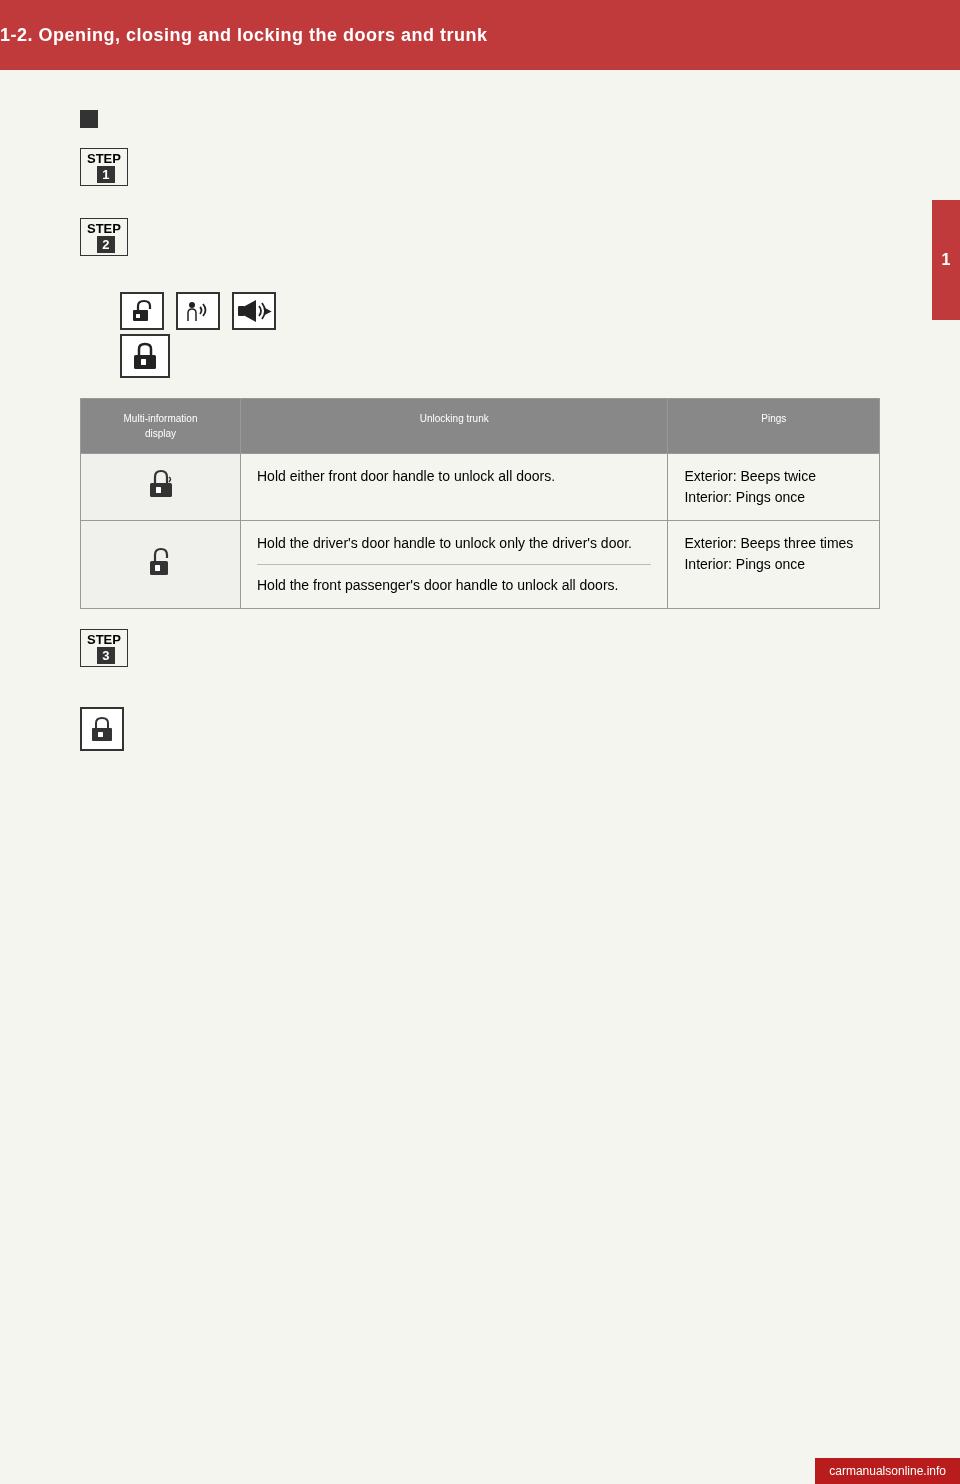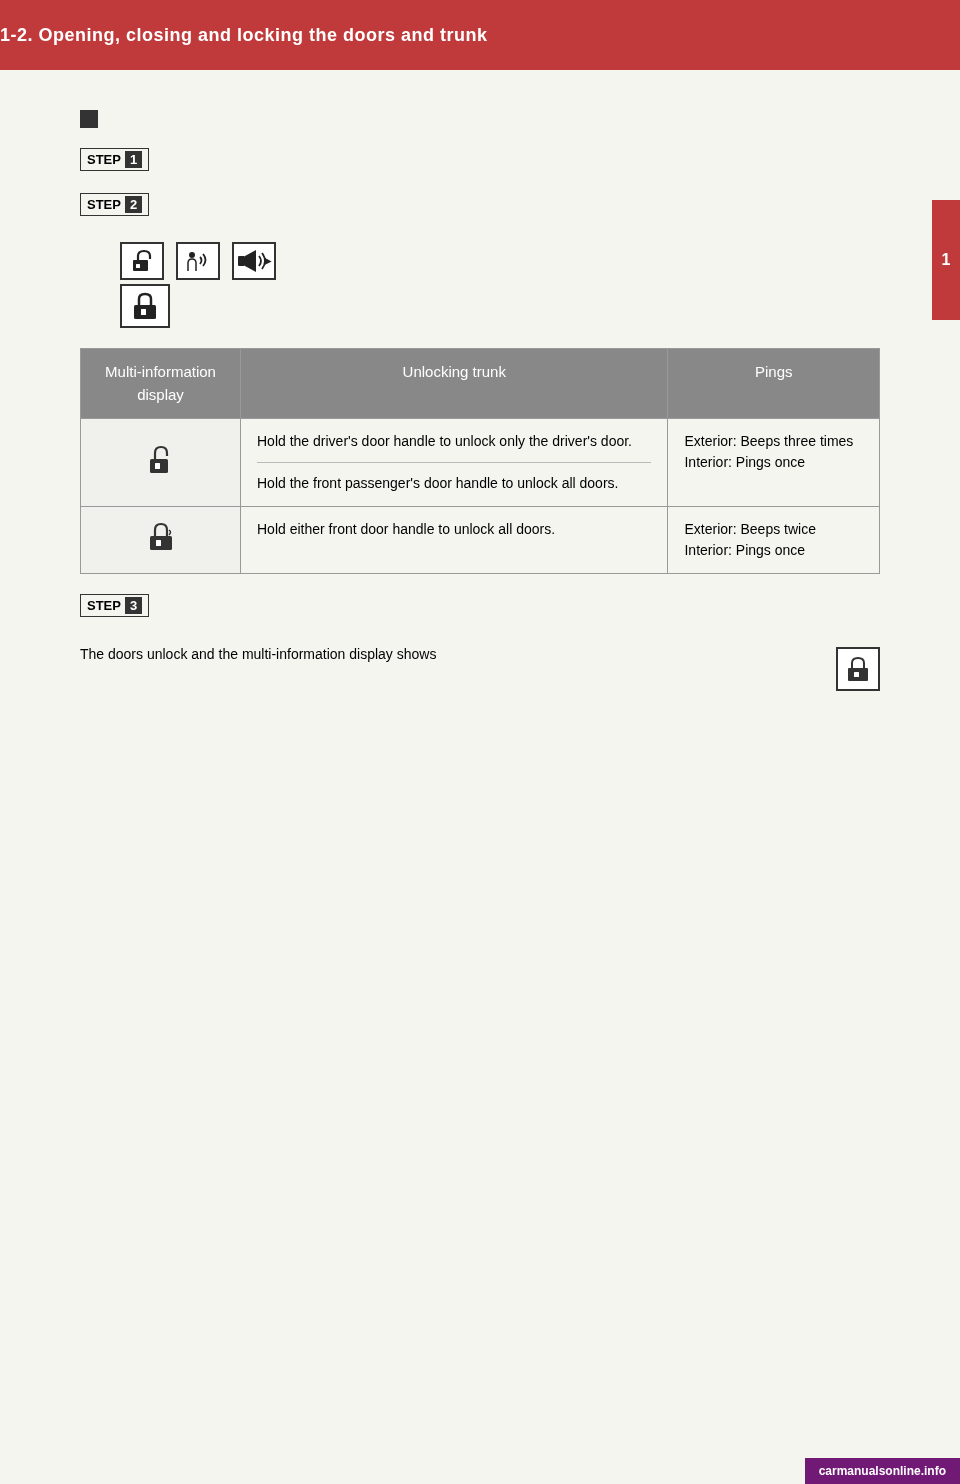--- a/index.html
+++ b/index.html
@@ -66,21 +66,22 @@
     }
 
     
     .step-badge {
       display: inline-flex;
       align-items: center;
       border: 1.5px solid #333;
       padding: 2px 6px;
       font-size: 13px;
       font-weight: bold;
-      margin-bottom: 16px;
+      margin-bottom: 26px;
+      flex-direction: column;
     }
     .step-badge .step-num {
       background: #333;
       color: white;
       padding: 1px 5px;
       margin-left: 4px;
       font-size: 13px;
       font-weight: bold;
     }
 
@@ -130,21 +131,21 @@
       padding: 12px 16px;
       vertical-align: top;
       font-size: 14px;
       line-height: 1.5;
     }
     .info-table thead th {
       background: #888;
       color: white;
       text-align: center;
       font-weight: normal;
-      font-size: 15px;
+      font-size: 10px;
     }
     .info-table thead th:first-child {
       width: 160px;
     }
     .info-table td:first-child {
       text-align: center;
       vertical-align: middle;
       background: #f0f0ec;
     }
     .info-table td:last-child {
@@ -172,25 +173,24 @@
     }
     .step3-icon {
       margin-top: 4px;
     }
 
     
     .footer-bar {
       position: absolute;
       bottom: 0;
       right: 0;
-      background: #701a75;
+      background: #b91c1c;
       color: white;
       font-size: 12px;
       padding: 6px 14px;
-      font-weight: bold;
     }
 
     
     .lock-svg {
       width: 28px;
       height: 28px;
     }
     .lock-svg-lg {
       width: 32px;
       height: 32px;
@@ -289,70 +289,67 @@
         <th>Multi-information<br>display</th>
         <th>Unlocking trunk</th>
         <th>Pings</th>
       </tr>
     </thead>
     <tbody>
 
       <tr>
         <td>
           <svg width="36" height="36" viewBox="0 0 36 36">
+
+            <path d="M12 17 L12 11 Q12 5 18 5 Q24 5 24 11 L24 17" stroke="#333" stroke-width="2.2" fill="none"></path>
+            <rect x="7" y="17" width="22" height="14" rx="1.5" fill="#333"></rect>
+            <rect x="13" y="21" width="5" height="6" rx="0.5" fill="white"></rect>
+
+            <path d="M26 11 Q29 13 26 16" stroke="#333" stroke-width="1.5" fill="none"></path>
+          </svg>
+        </td>
+        <td>
+          Hold either front door handle to unlock all doors.
+        </td>
+        <td>
+          Exterior: Beeps twice<br>Interior: Pings once
+        </td>
+      </tr>
+
+      <tr>
+        <td>
+          <svg width="36" height="36" viewBox="0 0 36 36">
             <path d="M12 17 L12 11 Q12 5 18 5 Q24 5 24 11 L24 14" stroke="#333" stroke-width="2.2" fill="none"></path>
             <rect x="7" y="17" width="18" height="14" rx="1.5" fill="#333"></rect>
             <rect x="12" y="21" width="5" height="6" rx="0.5" fill="white"></rect>
           </svg>
         </td>
         <td>
           <div class="sub-cell-top">
             Hold the driver's door handle to unlock only the driver's door.
           </div>
           <div>
             Hold the front passenger's door handle to unlock all doors.
           </div>
         </td>
         <td>
           Exterior: Beeps three times<br>Interior: Pings once
         </td>
       </tr>
-
-      <tr>
-        <td>
-          <svg width="36" height="36" viewBox="0 0 36 36">
-
-            <path d="M12 17 L12 11 Q12 5 18 5 Q24 5 24 11 L24 17" stroke="#333" stroke-width="2.2" fill="none"></path>
-            <rect x="7" y="17" width="22" height="14" rx="1.5" fill="#333"></rect>
-            <rect x="13" y="21" width="5" height="6" rx="0.5" fill="white"></rect>
-
-            <path d="M26 11 Q29 13 26 16" stroke="#333" stroke-width="1.5" fill="none"></path>
-          </svg>
-        </td>
-        <td>
-          Hold either front door handle to unlock all doors.
-        </td>
-        <td>
-          Exterior: Beeps twice<br>Interior: Pings once
-        </td>
-      </tr>
     </tbody>
   </table>
 
   <div class="step-row" style="margin-top:10px;">
     <div class="step-badge">
       <span>STEP</span>
       <span class="step-num">3</span>
     </div>
   </div>
 
   <div class="step3-area">
-    <div class="step3-text">
-      <span>The doors unlock and the multi-information display shows</span>
-    </div>
     <div class="step3-icon">
 
       <div style="border:2px solid #333; background:white; width:44px; height:44px; display:flex; align-items:center; justify-content:center;">
         <svg width="30" height="30" viewBox="0 0 30 30">
           <path d="M9 14 L9 9 Q9 4 15 4 Q21 4 21 9 L21 14" stroke="#333" stroke-width="2" fill="none"></path>
           <rect x="5" y="14" width="20" height="13" rx="1" fill="#333"></rect>
           <rect x="11" y="18" width="5" height="5" rx="0.5" fill="white"></rect>
         </svg>
       </div>
     </div>

